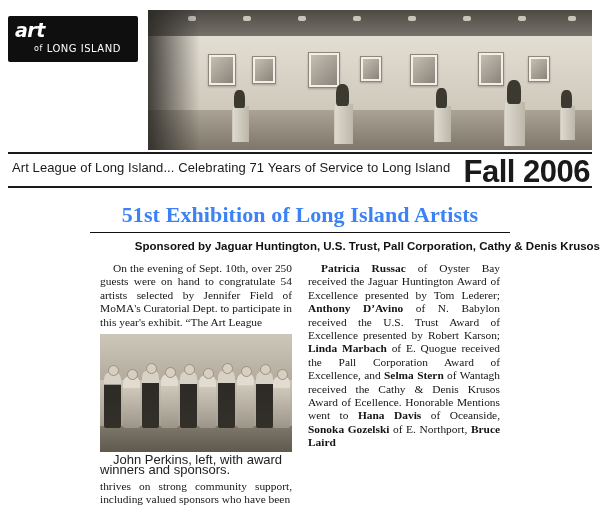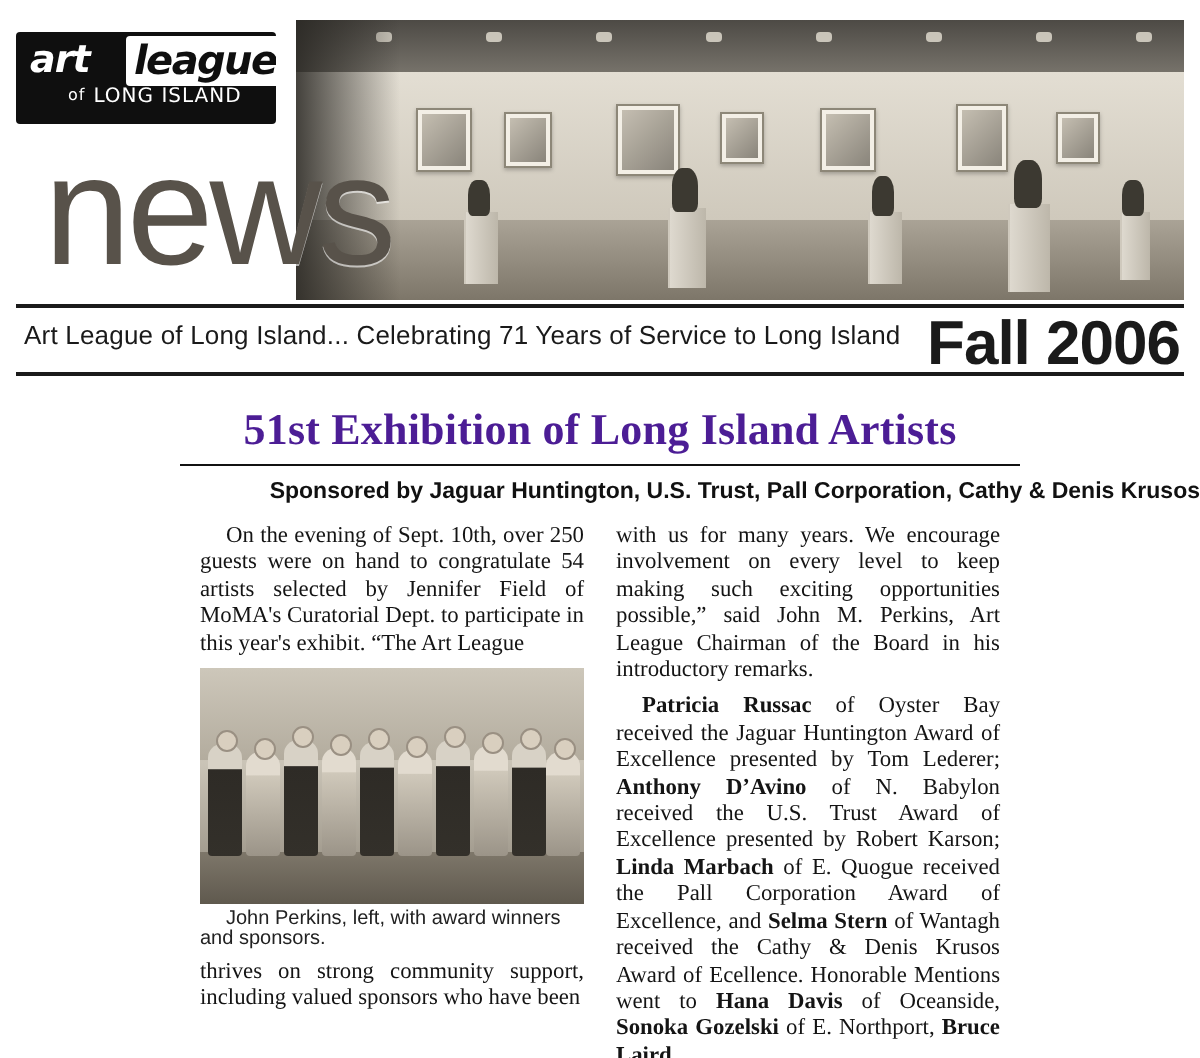--- a/index.html
+++ b/index.html
@@ -205,21 +205,21 @@
     position: absolute;
     left: 0;
     top: 196px;
     width: 600px;
   }
   .headline {
     text-align: center;
     font-family: "Liberation Serif", serif;
     font-size: 22px;
     font-weight: bold;
-    color: #4c1d95;
+    color: #3b82f6;
     margin: 6px 0 4px 0;
     letter-spacing: .1px;
   }
   .headline-rule {
     width: 420px;
     height: 1px;
     background: #111;
     margin: 0 auto 7px auto;
   }
   .subhead {
@@ -291,21 +291,21 @@
   .person .head {
     position: absolute;
     left: 4px; top: -7px;
     width: 9px; height: 9px;
     border-radius: 50%;
     background: #d9cfbf;
     border: 1px solid #9a9083;
   }
   .caption {
     font-family: "Liberation Sans", sans-serif;
-    font-size: 10px;
+    font-size: 13px;
     line-height: 10px;
     color: #222;
     text-align: left;
     margin: 0 0 6px 0;
     text-indent: 0;
   }
 </style>
 </head>
 <body>
 
@@ -362,25 +362,23 @@
       <div class="sculpt" style="left:359px; top:70px; width:14px; height:24px;"></div>
 
       <div class="pedestal" style="left:412px; top:96px; width:14px; height:34px;"></div>
       <div class="sculpt" style="left:413px; top:80px; width:11px; height:18px;"></div>
 
       <div class="gal-left-dark"></div>
     </div>
 
     <div class="logo-block">
       <span class="logo-art">art</span>
-      <span class="logo-league">league</span>
       <span class="logo-of-li"><span class="logo-of">of</span><span>LONG ISLAND</span></span>
     </div>
 
-    <div class="news-word">news</div>
 
     <div class="tagline-rule-top"></div>
     <div class="tagline">Art League of Long Island... Celebrating 71 Years of Service to Long Island</div>
     <div class="issue-date">Fall 2006</div>
     <div class="tagline-rule-bottom"></div>
   </div>
 
   <div class="article">
     <div class="headline">51st Exhibition of Long Island Artists</div>
     <div class="headline-rule"></div>
@@ -425,19 +423,18 @@
               <span class="head"></span>
             </div>
         </div>
 
         <p class="caption">John Perkins, left, with award winners and sponsors.</p>
 
         <p class="noindent">thrives on strong community support, including valued sponsors who have been</p>
       </div>
 
       <div class="col">
-        <p class="noindent">with us for many years.  We encourage involvement on every level to keep making such exciting opportunities possible,” said John M. Perkins, Art League Chairman of the Board in his introductory remarks.</p>
         <p id="awards-paragraph"><b>Patricia Russac</b><span> of Oyster Bay received the Jaguar Huntington Award of Excellence presented by Tom Lederer; </span><b>Anthony D’Avino</b><span> of N. Babylon received the U.S. Trust Award of Excellence presented by Robert Karson; </span><b>Linda Marbach</b><span> of E. Quogue received the Pall Corporation Award of Excellence, and </span><b>Selma Stern</b><span> of Wantagh received the Cathy &amp; Denis Krusos Award of Ecellence. Honorable Mentions went to </span><b>Hana Davis</b><span> of Oceanside, </span><b>Sonoka Gozelski</b><span> of E. Northport, </span><b>Bruce Laird</b></p>
       </div>
 
     </div>
   </div>
 </div>
 
 </body></html>

